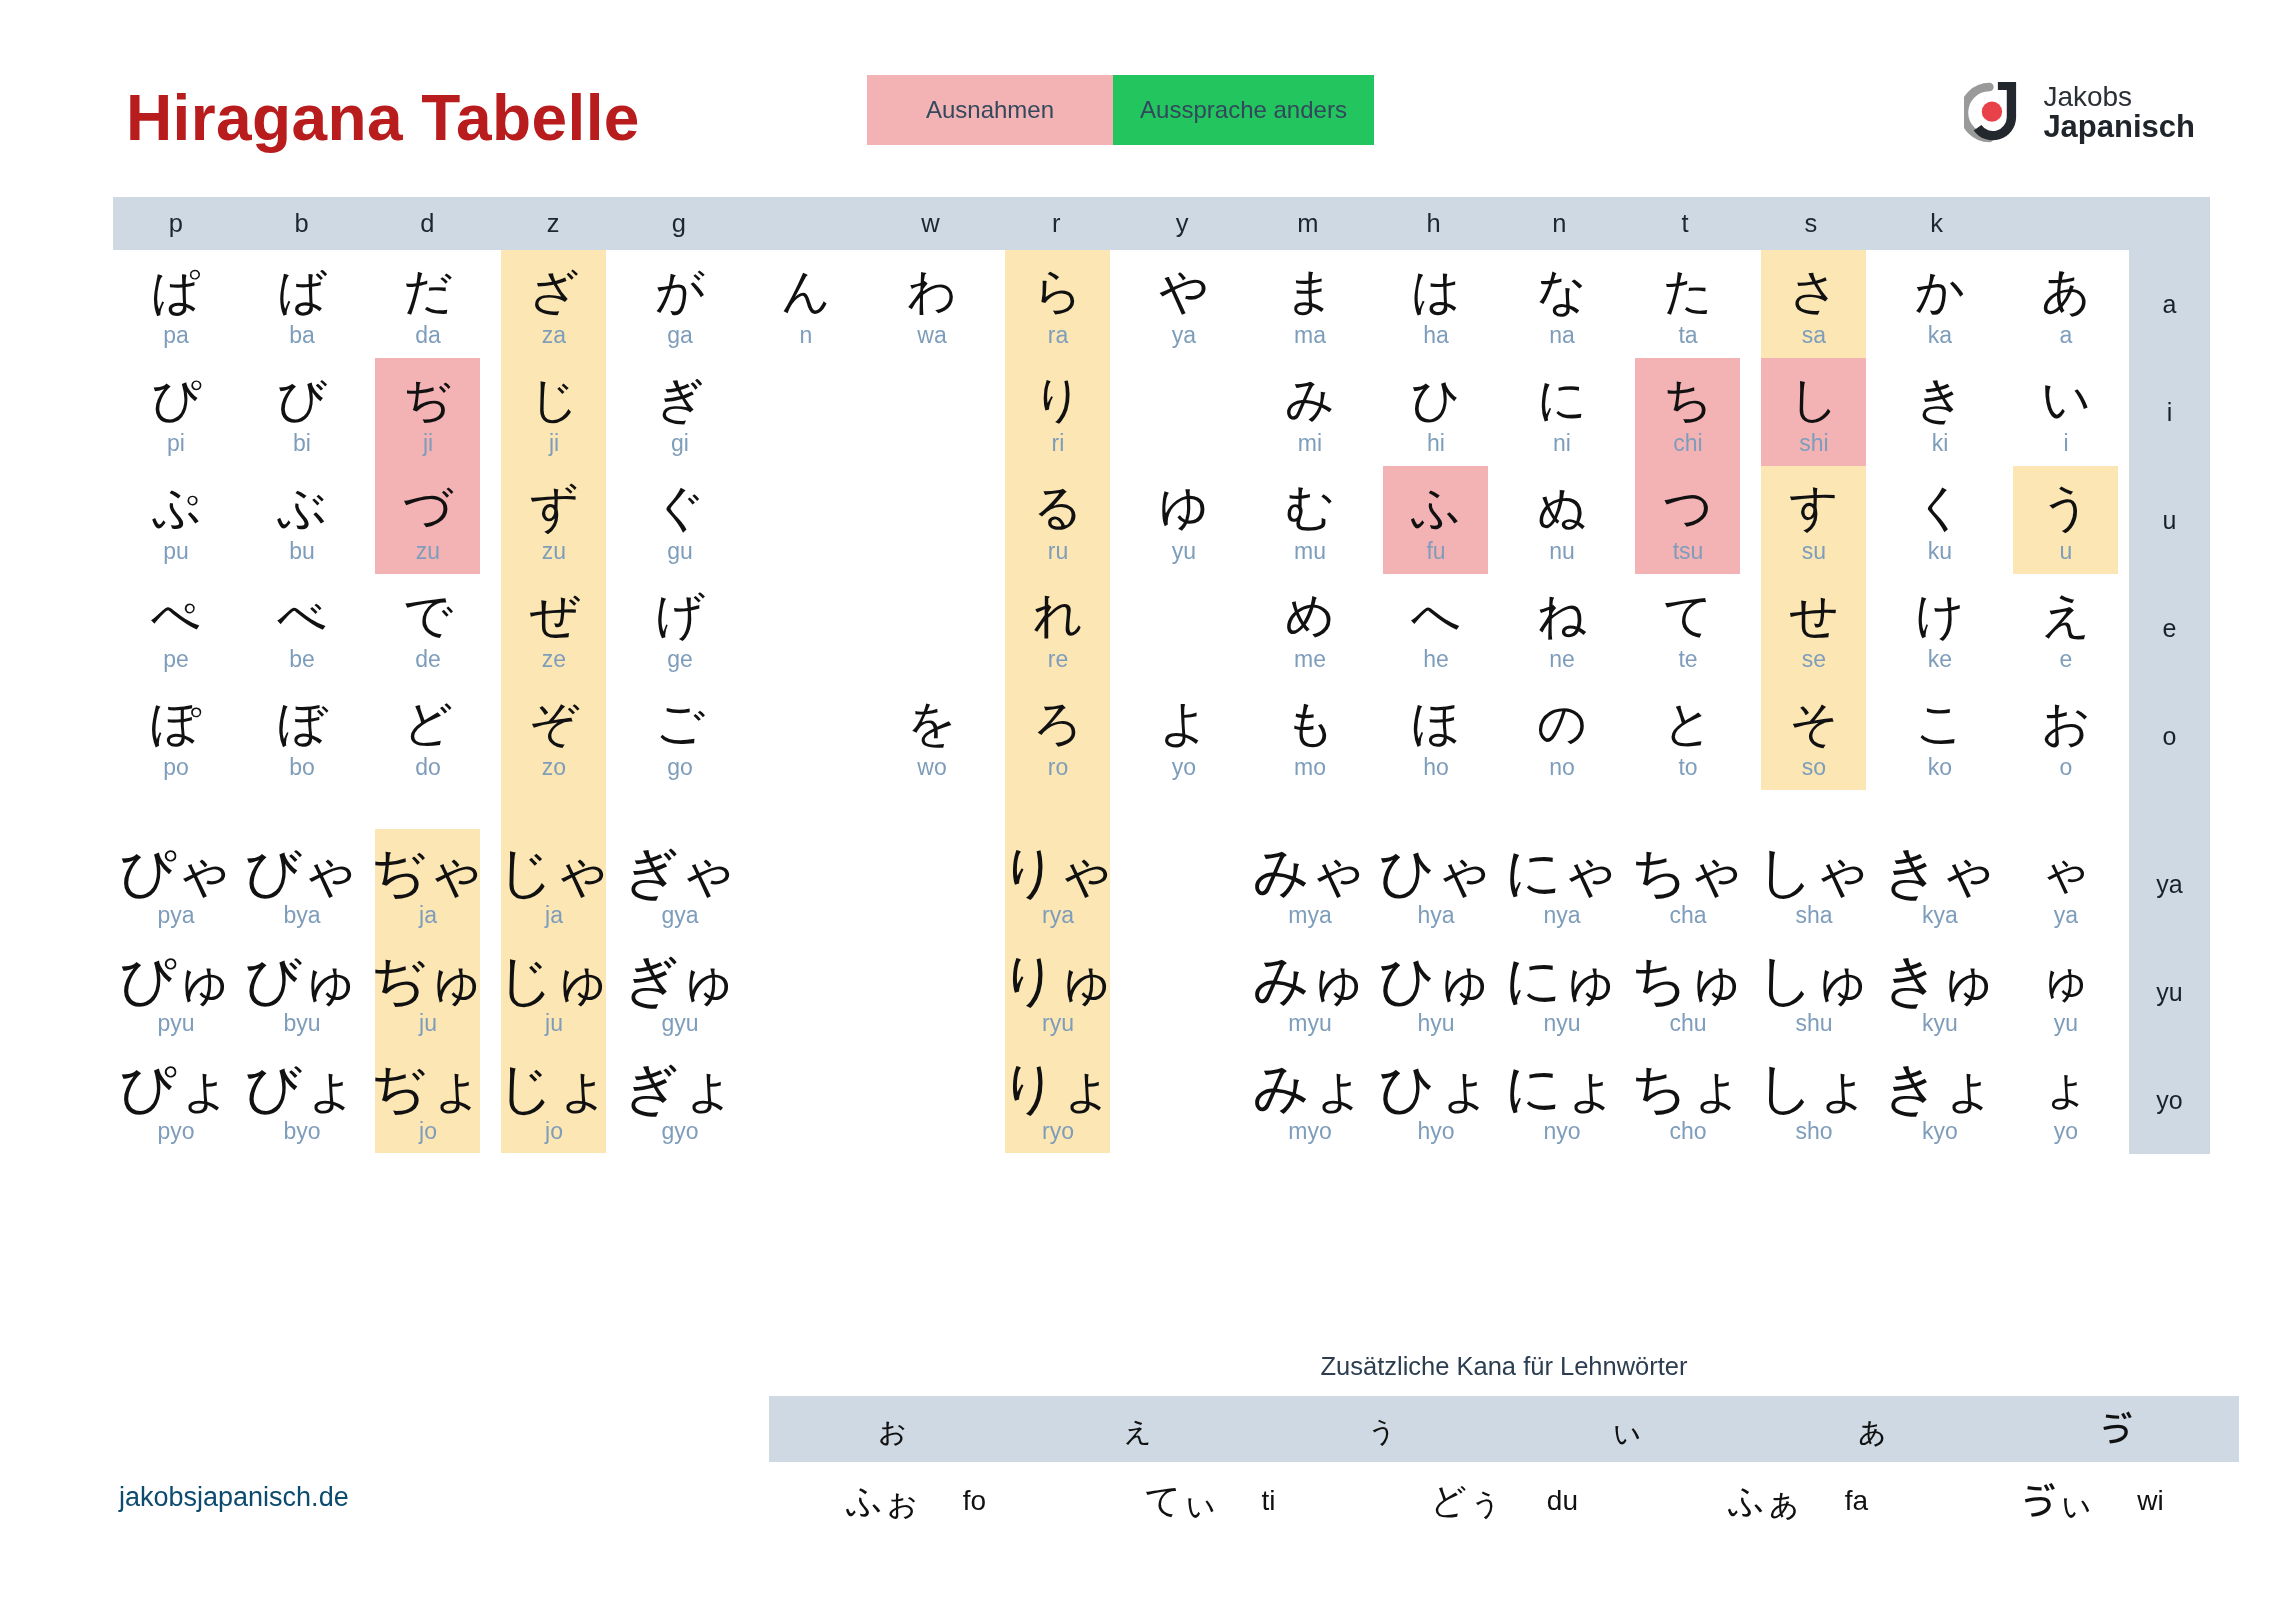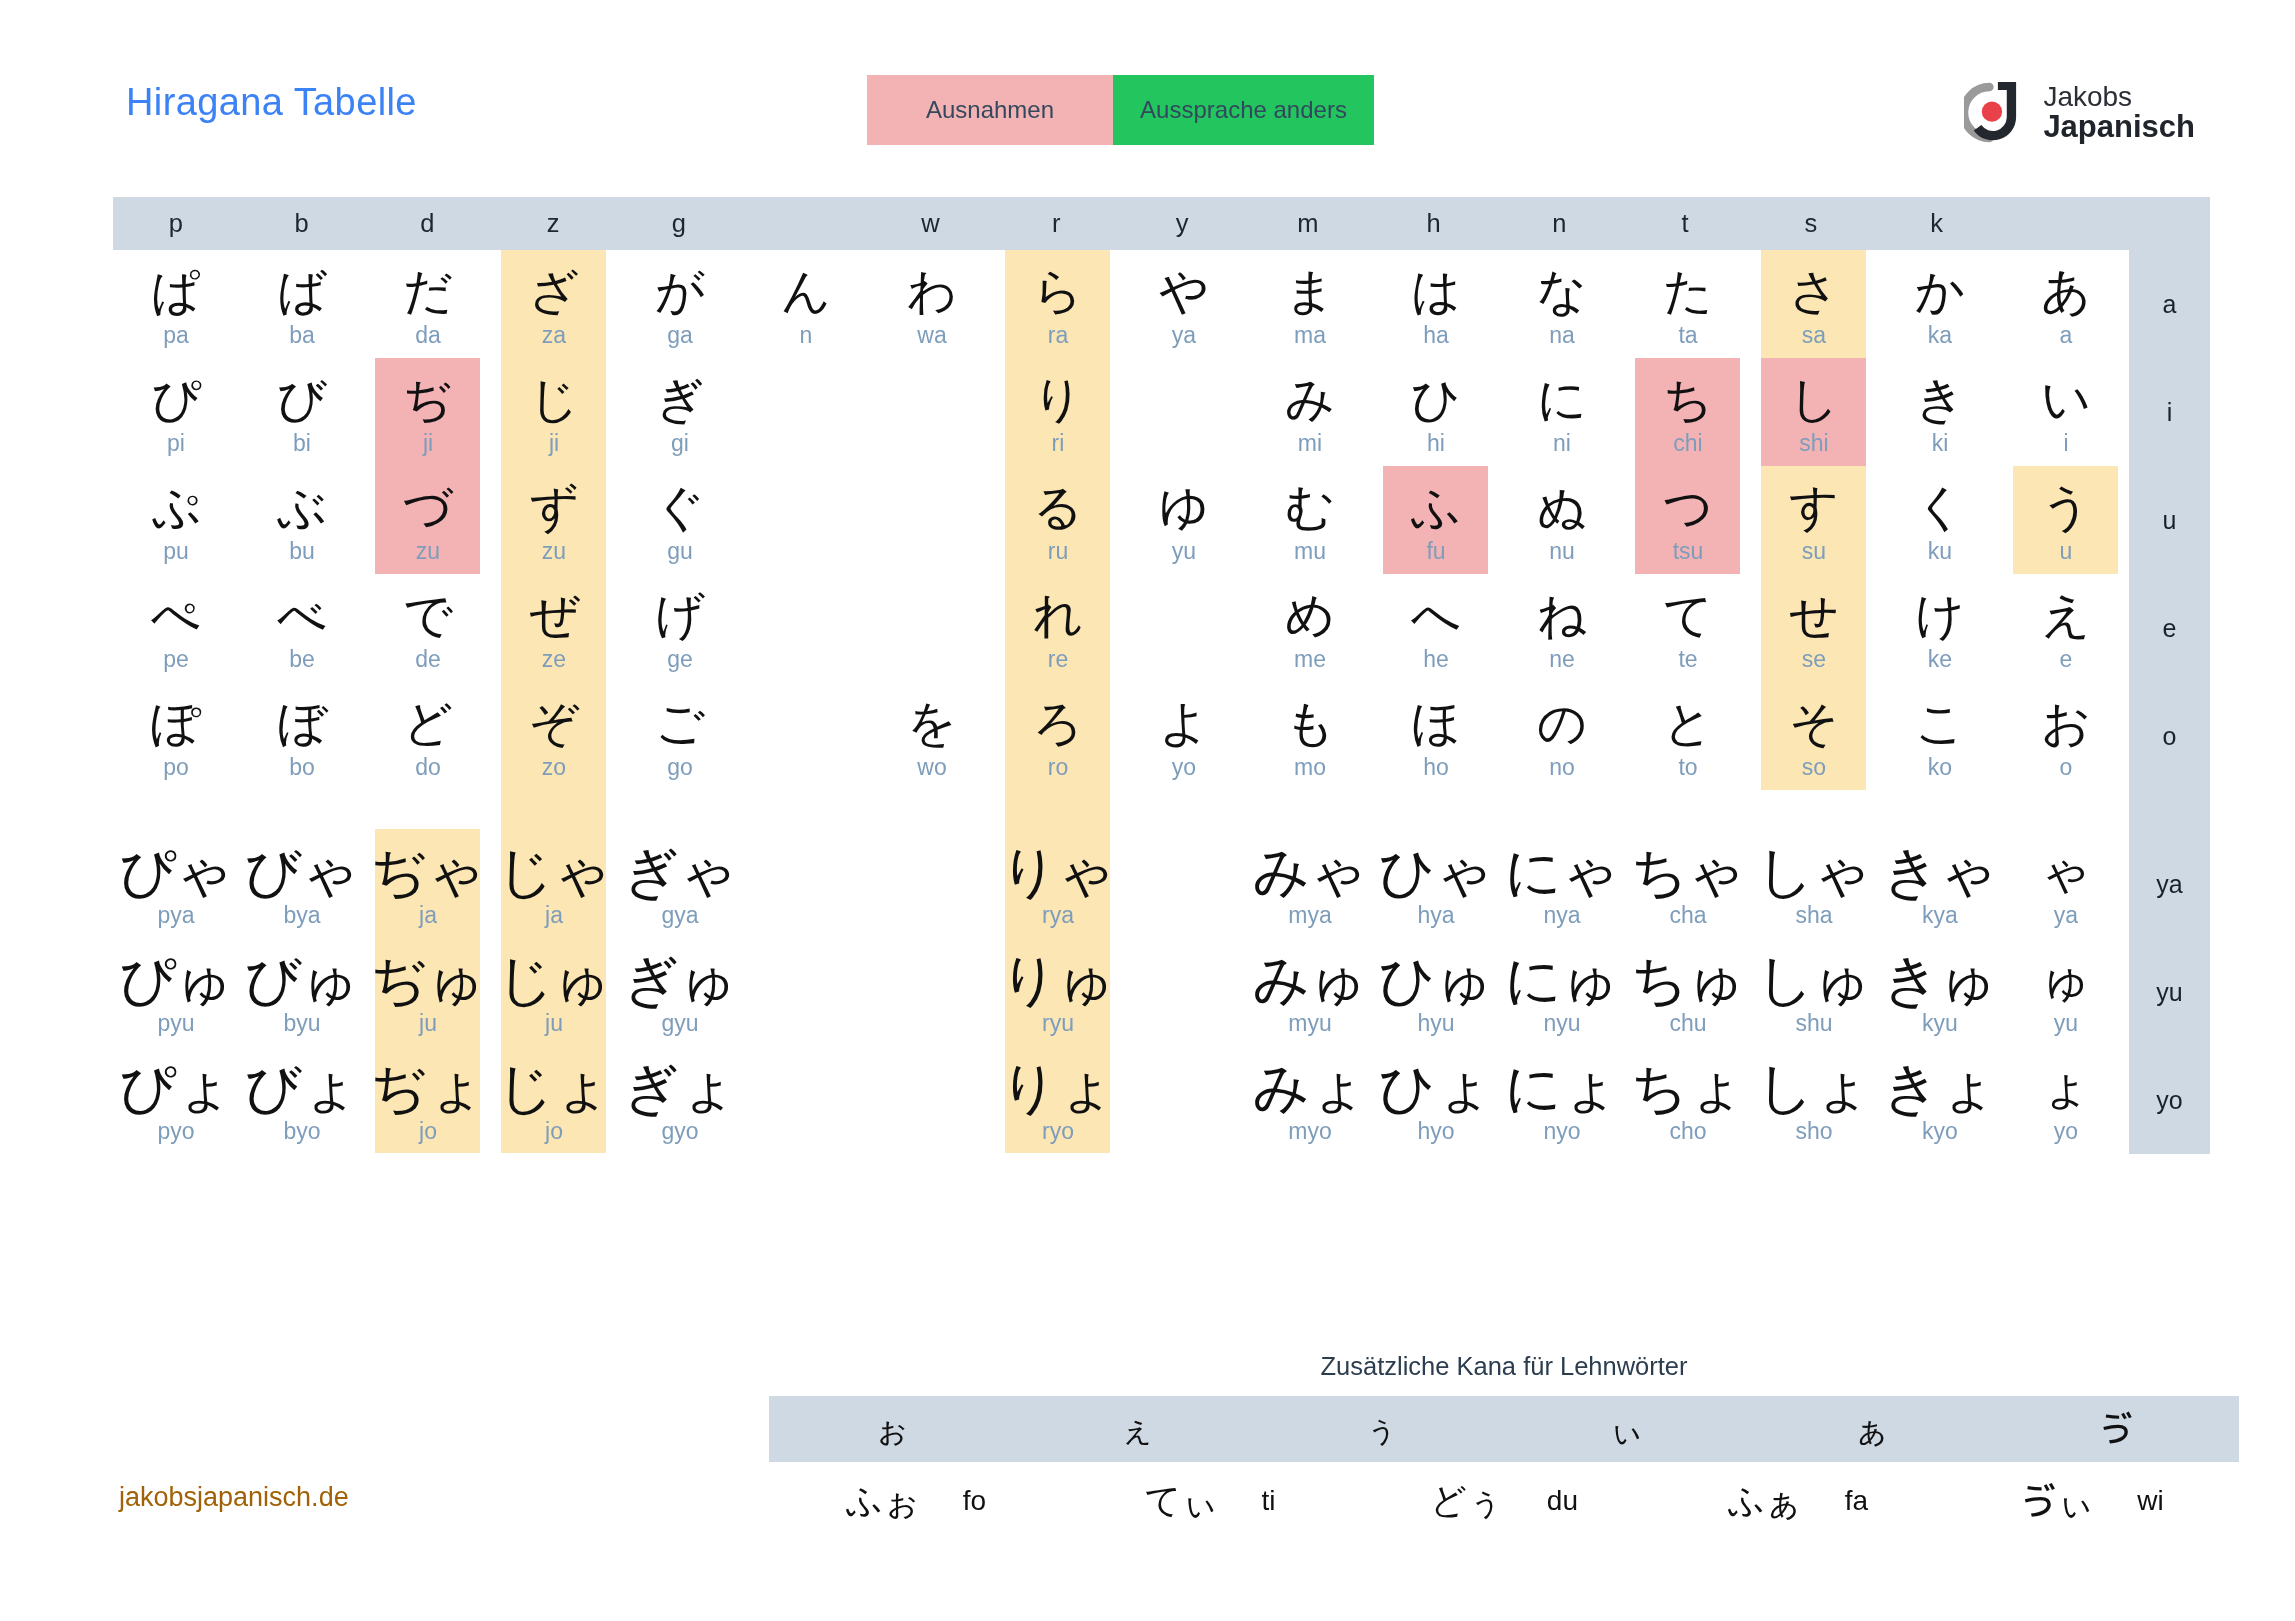--- a/index.html
+++ b/index.html
@@ -19,23 +19,23 @@
   .header {
     position: absolute;
     left: 0; top: 0;
     width: 2295px;
     height: 195px;
   }
   .page-title {
     position: absolute;
     left: 126px;
     top: 81px;
-    font-size: 38px;
-    font-weight: normal;
-    color: #3b82f6;
+    font-size: 64px;
+    font-weight: bold;
+    color: #b91c1c;
     letter-spacing: 0.4px;
   }
   .legend {
     position: absolute;
     left: 867px;
     top: 75px;
     display: flex;
   }
   .legend-chip {
     height: 70px;
@@ -213,21 +213,21 @@
     font-size: 28px;
     margin-left: 10.2px;
     color: #111111;
   }
 
   .footer-url {
     position: absolute;
     left: 119px;
     top: 1482px;
     font-size: 27px;
-    color: #a16207;
+    color: #0c4a6e;
   }
 </style>
 </head>
 <body>
 
 <div class="header">
   <div class="page-title">Hiragana Tabelle</div>
 
   <div class="legend">
     <div class="legend-chip exceptions">Ausnahmen</div>

